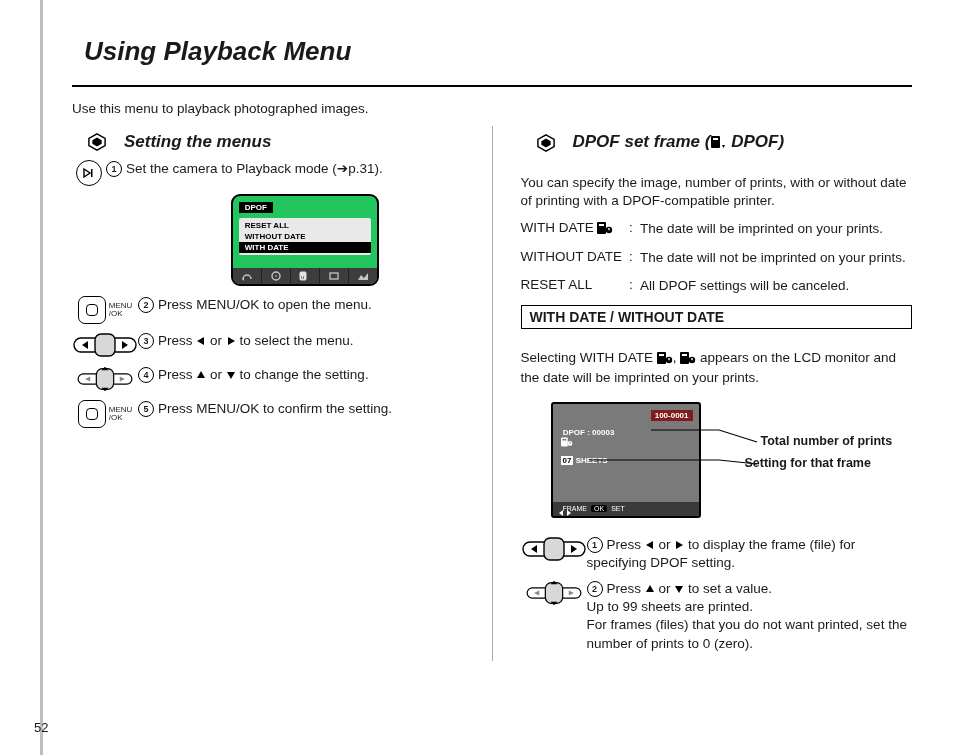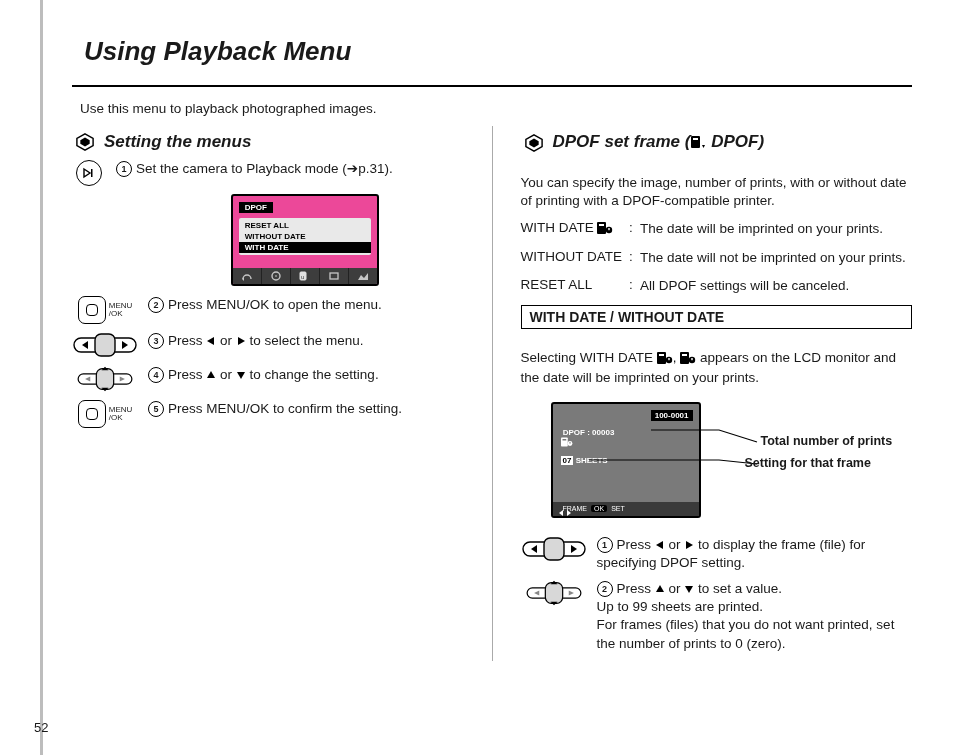--- a/index.html
+++ b/index.html
@@ -14,59 +14,59 @@
   .page{
     position:absolute;inset:0;
     padding:24px 42px 24px 72px;
     box-sizing:border-box;
   }
   .left-edge{
     position:absolute;left:40px;top:0;bottom:0;width:3px;background:#bdbdbd;
   }
   .title-wrap{border-bottom:2px solid #000;padding-bottom:6px;margin-bottom:14px;}
   .title{font-size:26px;font-weight:700;font-style:italic;margin:12px}
-  .intro{margin:6px 8px 10px}
+  .intro{margin:6px 0 10px}
   .cols{display:flex;gap:28px}
   .col{flex:1;min-width:0}
   .col-sep{width:1px;background:#aaa;margin:0}
-  .h-row{display:flex;align-items:center;gap:10px;margin:6px 4px 4px}
+  .h-row{display:flex;align-items:center;gap:18px;margin:6px 16px 4px}
   .hex{width:18px;height:18px;flex:0 0 auto}
   .hex svg{display:block}
   .h2{font-size:17px;font-weight:700;font-style:italic;margin:0}
-  .step{display:flex;align-items:flex-start;gap:10px;margin:8px 0}
+  .step{display:flex;align-items:flex-start;margin:8px 0}
   .step .icon{width:66px;flex:0 0 66px;display:flex;justify-content:center}
   .step .icon.narrow{width:34px;flex:0 0 34px}
   .step .text{flex:1;line-height:1.35}
   .circ{display:inline-flex;align-items:center;justify-content:center;width:14px;height:14px;border:1.2px solid #000;border-radius:50%;font-size:9px;font-weight:700;margin-right:4px;position:relative;top:-1px}
   .ok-btn{width:26px;height:26px;border:1.6px solid #000;border-radius:7px;display:inline-flex;align-items:center;justify-content:center}
   .ok-btn .inner{width:10px;height:10px;border:1.4px solid #000;border-radius:4px}
   .ok-label{font-size:8px;line-height:1;margin-left:3px}
   .pad{display:inline-block;position:relative;width:64px;height:26px}
   .tri{display:inline-block;position:relative;top:1px}
   .lcd{
-    width:148px;height:92px;border:2px solid #000;border-radius:3px;
-    background:#ec4899;position:relative;overflow:hidden;margin:6px auto 10px auto;
+    width:148px;height:92px;border:2px solid #000;border-radius:9px;
+    background:#22c55e;position:relative;overflow:hidden;margin:6px auto 10px auto;
     color:#fff;font-size:8px;box-sizing:border-box;
   }
   .lcd .topbar{position:absolute;left:6px;top:6px;background:#000;color:#fff;padding:1px 6px;font-weight:700;font-size:8px}
   .lcd .menu{position:absolute;left:6px;right:6px;top:22px;background:#e9e9e9;color:#000;border-radius:2px;padding:2px 0}
   .lcd .menu .row{padding:1px 6px;font-size:8px;font-weight:700}
   .lcd .menu .row.sel{background:#000;color:#fff}
   .lcd .tabs{position:absolute;left:0;right:0;bottom:0;height:16px;background:#3d3d3d;display:flex}
   .lcd .tabs .t{flex:1;border-right:1px solid #222;display:flex;align-items:center;justify-content:center}
   .lcd .tabs .t:last-child{border-right:none}
   .lcd .tabs svg{opacity:.85}
   .dl{display:grid;grid-template-columns:auto 10px 1fr;row-gap:10px;column-gap:4px;margin:10px 0}
   .dl .k{white-space:nowrap}
   .dl .c{text-align:center}
   .dl .v{line-height:1.35}
   .box-head{border:1.4px solid #000;padding:3px 8px;font-weight:700;font-size:14px;margin-top:10px}
   .sub{margin:20px 0 10px;line-height:1.35}
   .lcd2{width:150px;height:116px;border:2px solid #000;border-radius:3px;background:#7a7a7a;position:relative;color:#fff;font-size:8px;box-sizing:border-box}
-  .lcd2 .badge{position:absolute;right:6px;top:6px;background:#000000;color:#fff;padding:1px 4px;font-weight:700;font-size:8px}
+  .lcd2 .badge{position:absolute;right:6px;top:6px;background:#7f1d1d;color:#fff;padding:1px 4px;font-weight:700;font-size:8px}
   .lcd2 .dpof{position:absolute;left:8px;top:24px;font-weight:700;font-size:8px}
   .lcd2 .dpofv{color:#fff;font-weight:700}
   .lcd2 .sheets{position:absolute;left:8px;top:52px;font-weight:700;font-size:8px}
   .lcd2 .footer{position:absolute;left:0;right:0;bottom:0;height:14px;background:#3a3a3a;display:flex;align-items:center;gap:4px;padding:0 6px;font-size:7px}
   .lcd2 .footer .fk{background:#000;padding:0 3px;border-radius:2px}
   .callouts{position:relative}
   .callouts .label{font-weight:700;font-size:12.5px}
   .callouts svg{position:absolute;overflow:visible}
   .pagenum{position:absolute;left:34px;bottom:20px;font-size:13px}
   .playmode{width:24px;height:24px;border:1.8px solid #000;border-radius:50%;display:inline-flex;align-items:center;justify-content:center}

